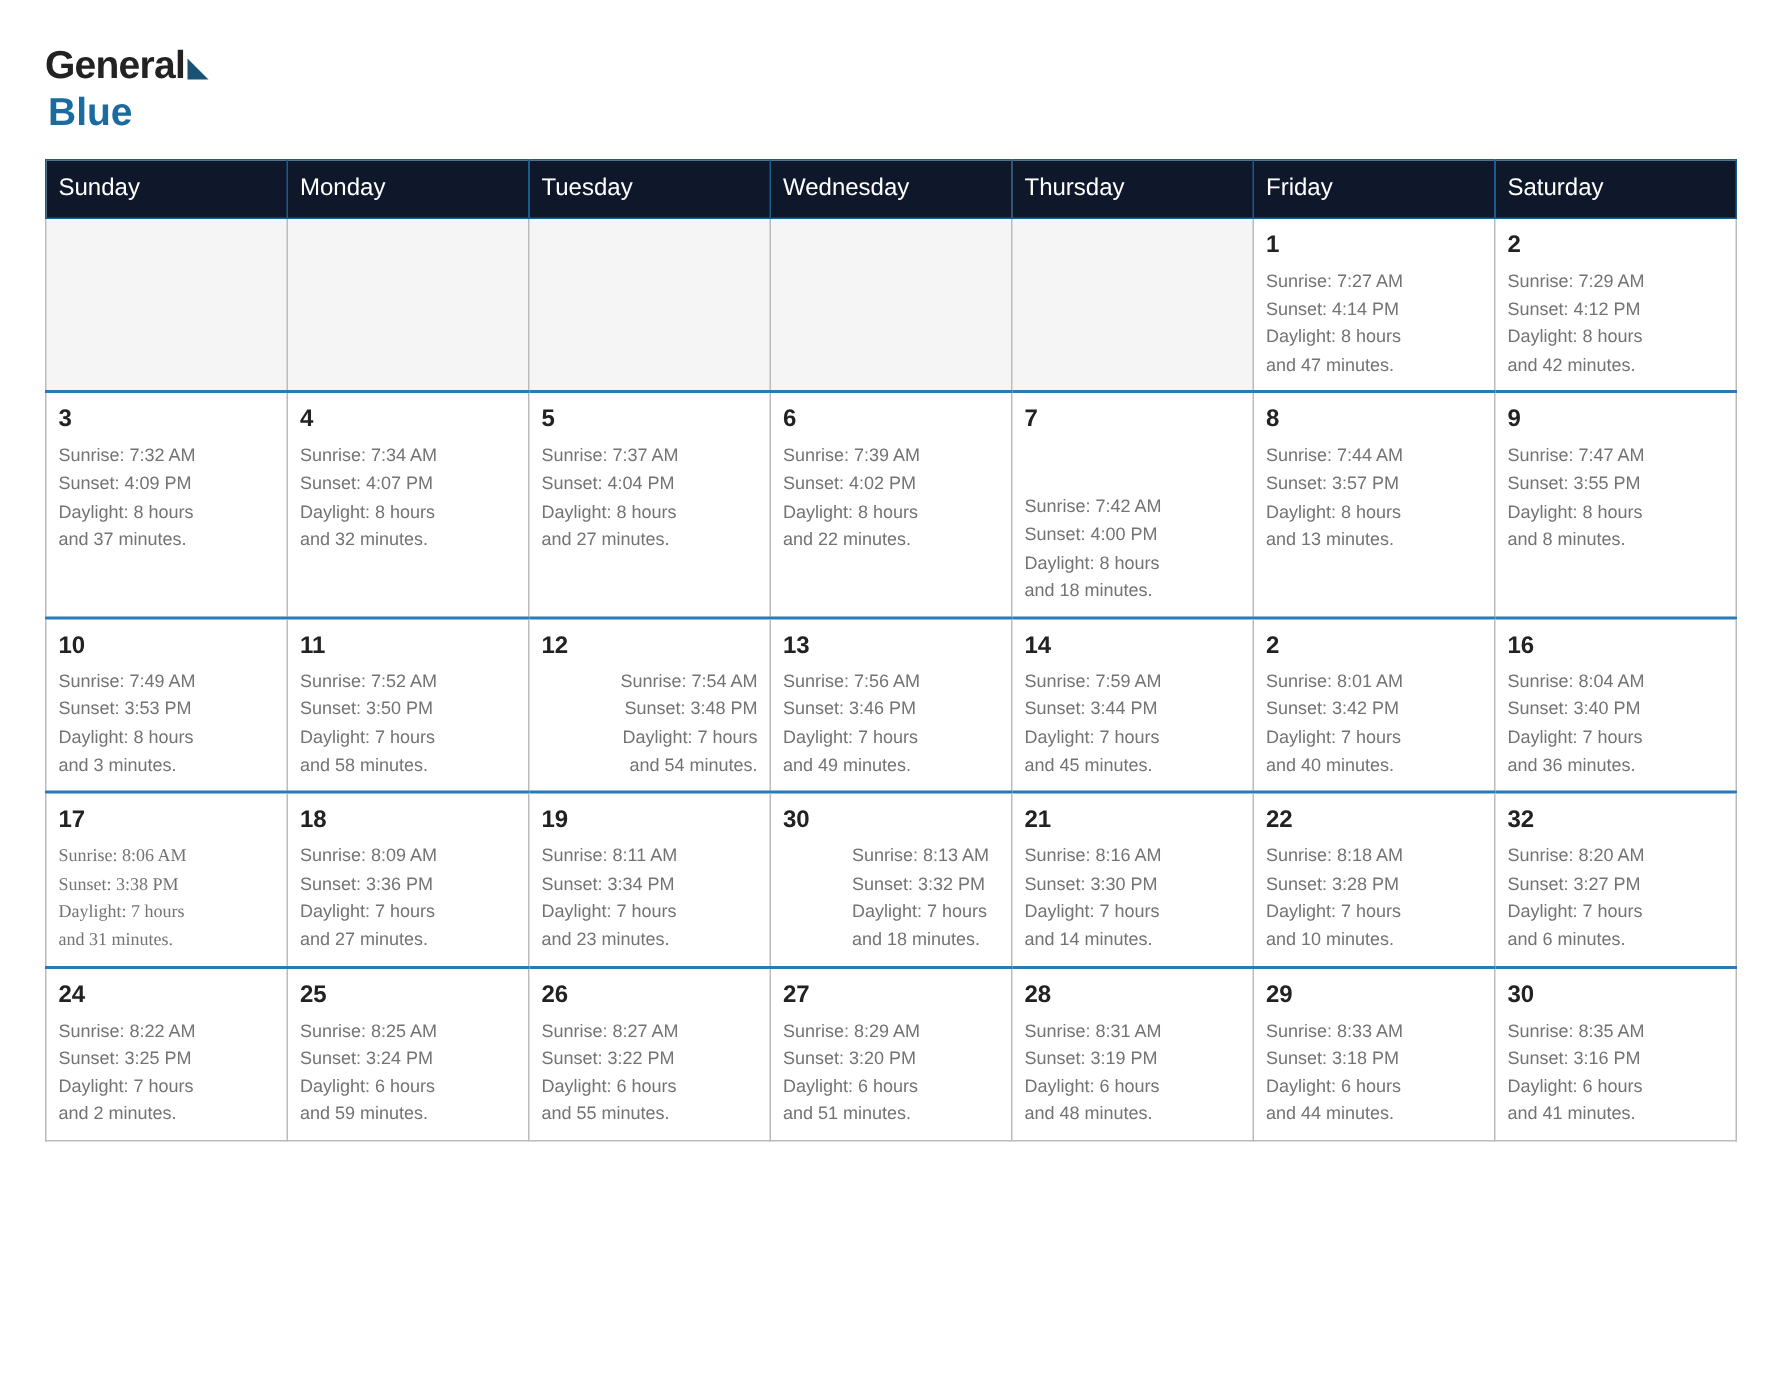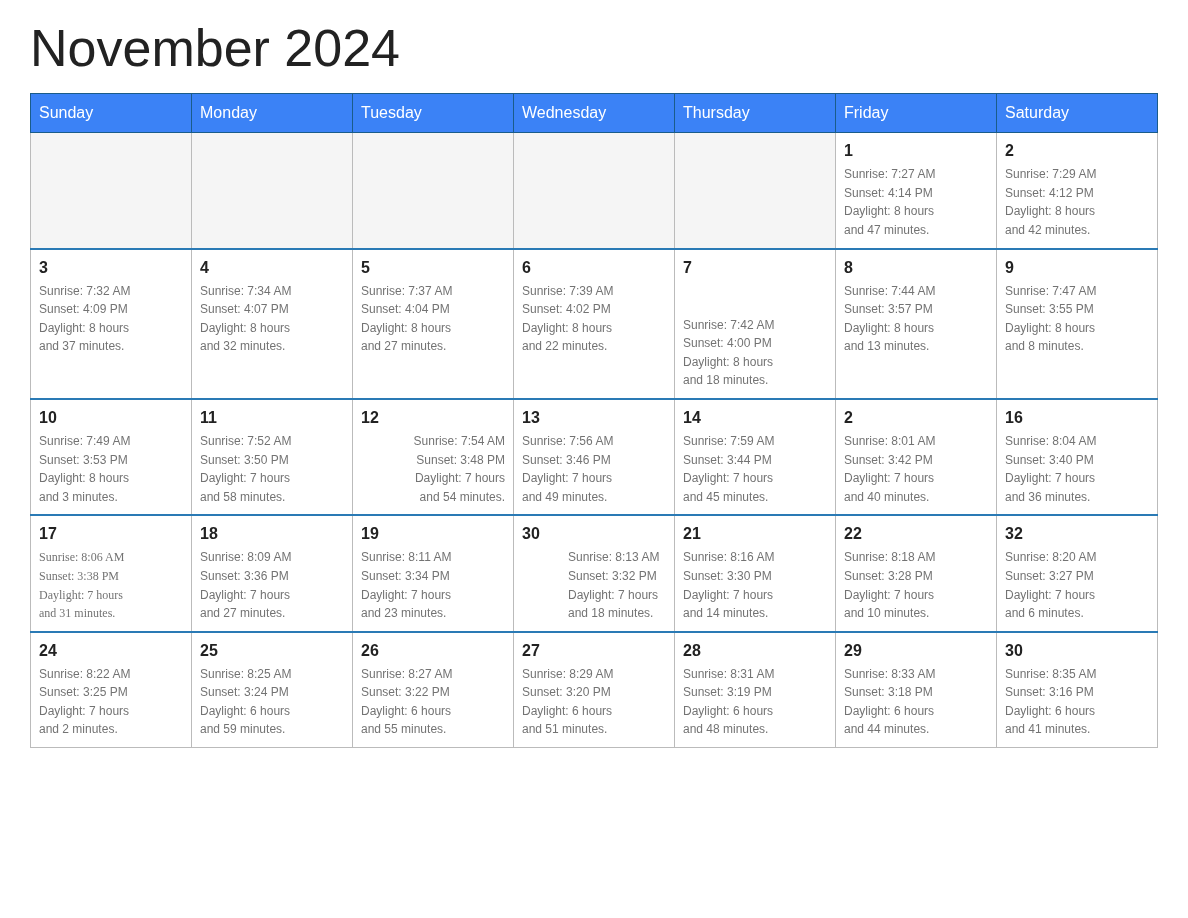--- a/index.html
+++ b/index.html
@@ -62,21 +62,21 @@
       font-size: 22px;
       color: #444;
       margin-top: 4px;
     }
     .calendar {
       width: 100%;
       border-collapse: collapse;
       border: 1.5px solid #999;
     }
     .calendar thead tr th {
-      background: #3b82f6;
+      background: #0f172a;
       color: #fff;
       font-size: 16px;
       font-weight: normal;
       padding: 10px 8px;
       text-align: left;
       border: 1px solid #1a5c8a;
     }
     .calendar tbody tr td {
       vertical-align: top;
       padding: 6px 8px 8px 8px;
@@ -104,22 +104,28 @@
       line-height: 1.55;
     }
     .row-divider td {
       border-top: 2px solid #2a7ab5 !important;
     }
   </style>
 </head>
 <body>
 
 <div class="header">
+  <div class="logo">
+    <div class="logo-top">
+      <span class="logo-general">General</span>
+      <div class="logo-triangle"></div>
+    </div>
+    <span class="logo-blue">Blue</span>
+  </div>
   <div class="title-section">
-    <div class="month-title">November 2024</div>
   </div>
 </div>
 
 <table class="calendar">
   <thead>
     <tr>
     <th>Sunday</th>
         <th>Monday</th>
         <th>Tuesday</th>
         <th>Wednesday</th>

